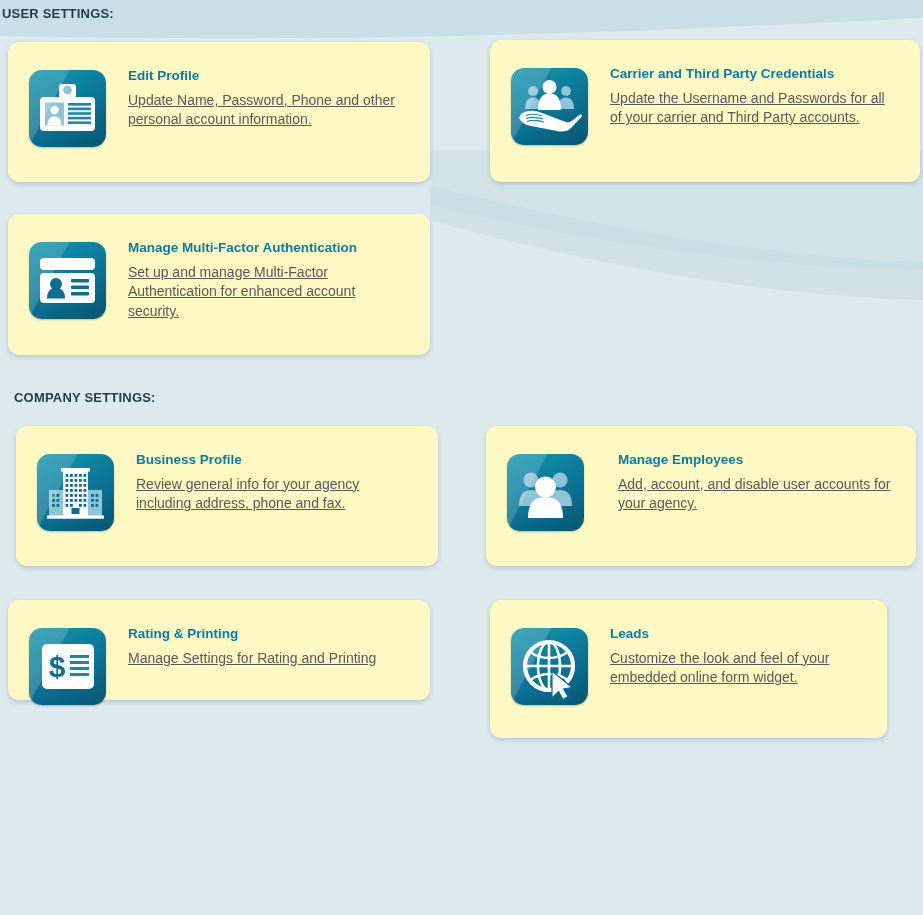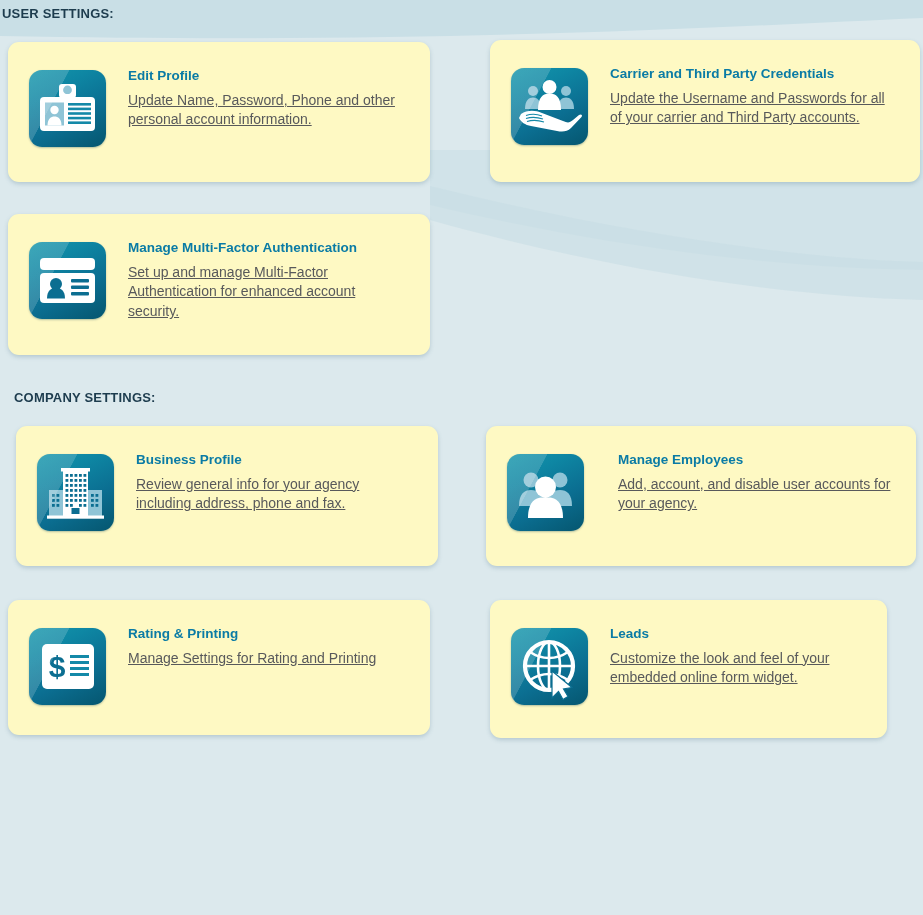--- a/index.html
+++ b/index.html
@@ -238,21 +238,21 @@
         <path d="M21,64 C21,48 28,43 38.5,43 C49,43 56,48 56,64 Z" fill="#ffffff"></path>
       </svg>
       <div class="gloss"></div>
     </div>
     <div class="card-body">
       <p class="card-title">Manage Employees</p>
       <p class="card-desc">Add, account, and disable user accounts for your agency.</p>
     </div>
   </div>
 
-  <div class="card" style="left:8px;top:600px;width:422px;height:135px;">
+  <div class="card" style="left:8px;top:600px;width:422px;height:100px;">
     <div class="card-icon">
       <svg viewBox="0 0 77 77">
         <rect x="13" y="16" width="52" height="45" rx="5" fill="#ffffff"></rect>
         <text x="28" y="49" font-family="Liberation Sans, sans-serif" font-size="30" font-weight="bold" fill="#0b6e91" text-anchor="middle">$</text>
         <g fill="#1489a8">
           <rect x="41" y="27" width="19" height="3"></rect>
           <rect x="41" y="33" width="19" height="3"></rect>
           <rect x="41" y="39" width="19" height="3"></rect>
           <rect x="41" y="45" width="19" height="3"></rect>
         </g>

